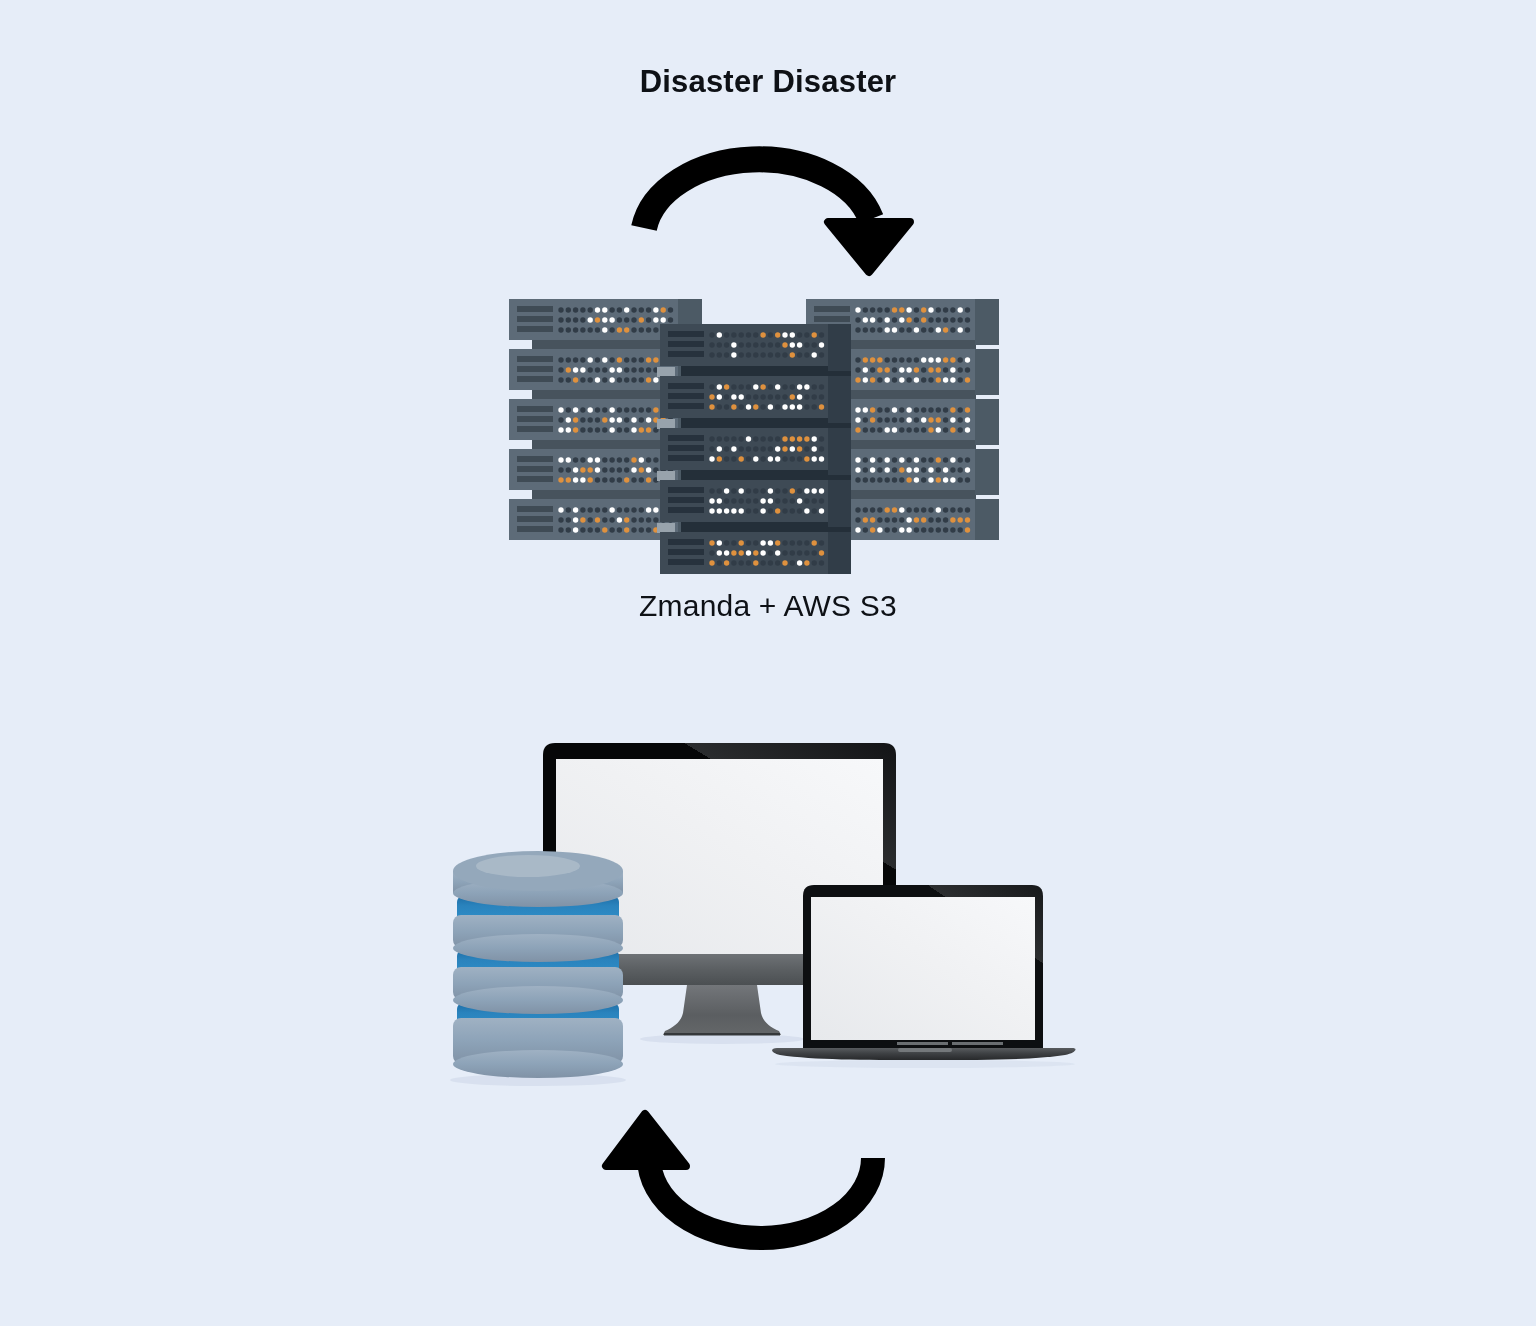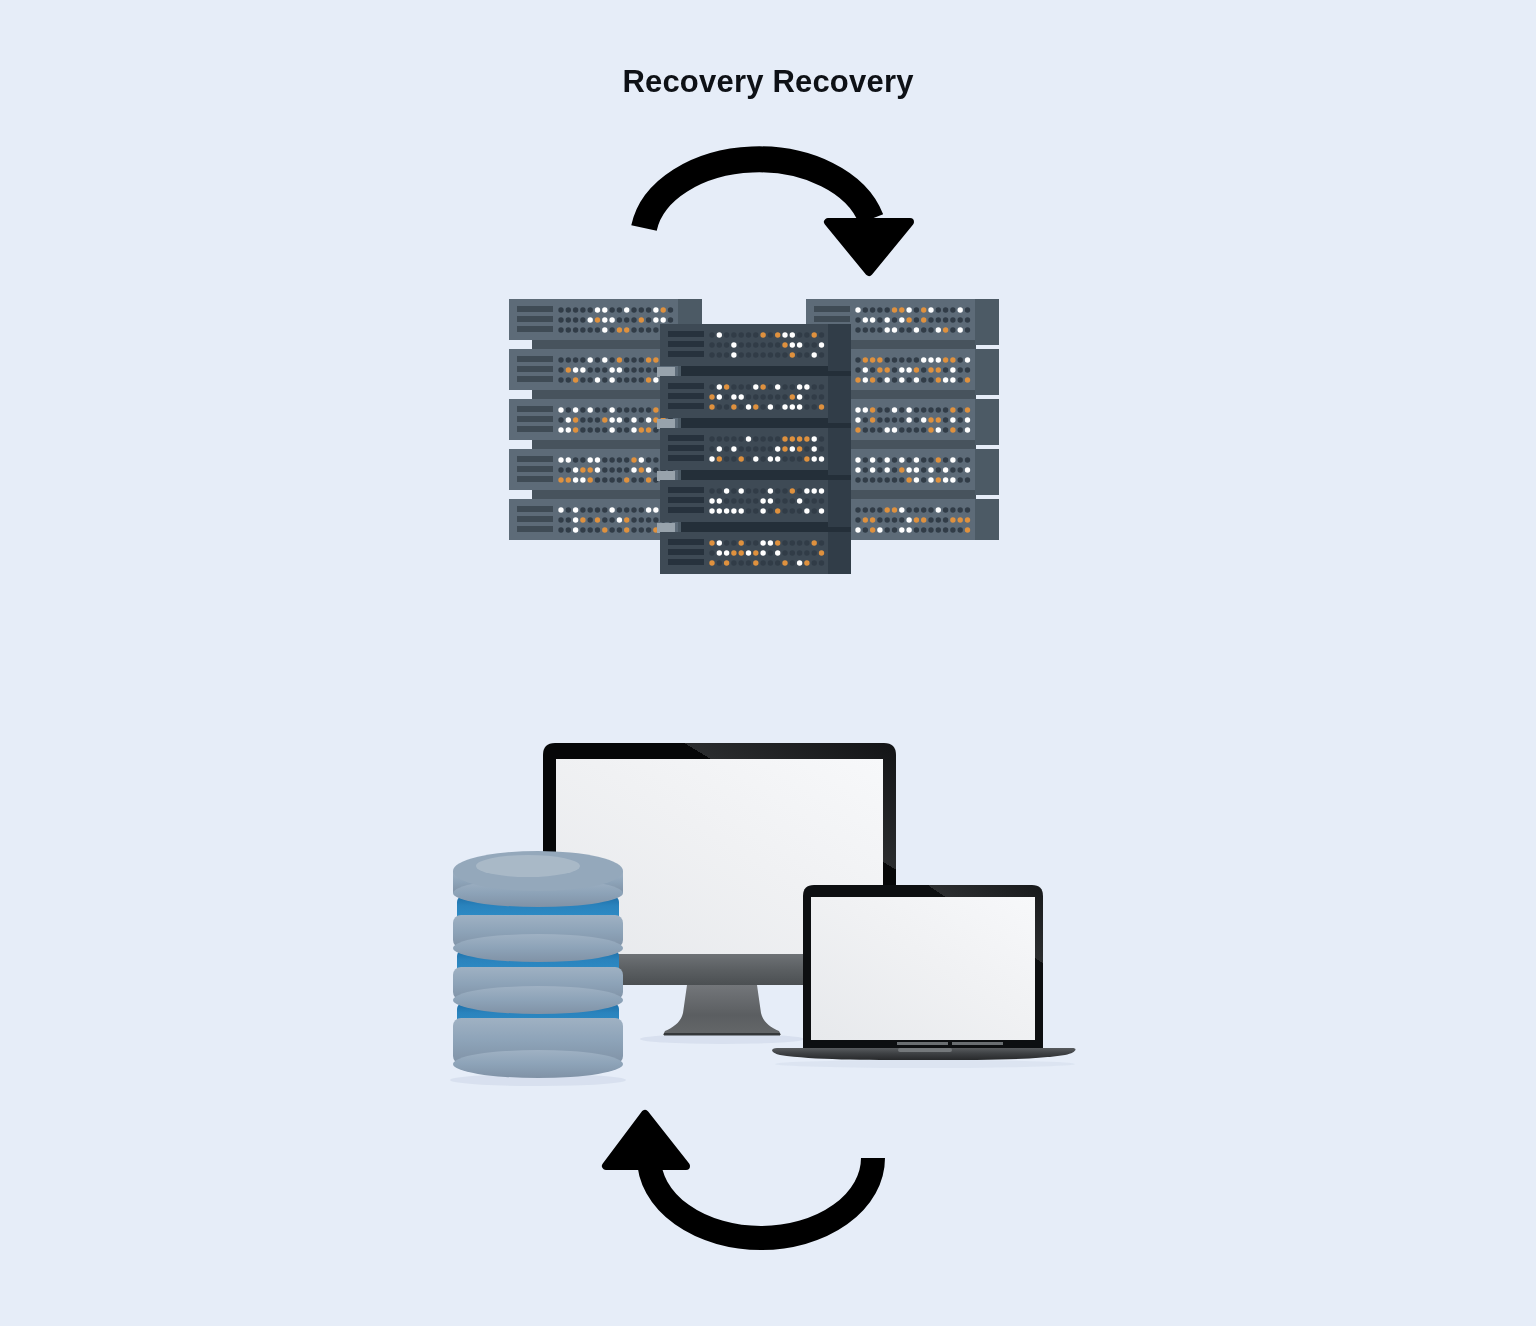--- a/index.html
+++ b/index.html
@@ -9,22 +9,23 @@
          font-size:31px;font-weight:600;letter-spacing:.2px;line-height:1;}
   .rack-label{position:absolute;left:0;right:0;top:591px;text-align:center;
          font-size:30px;font-weight:500;letter-spacing:.2px;line-height:1;}
   svg.scene{position:absolute;left:0;top:0;display:block;}
 </style>
 </head>
 <body>
 
 <div class="canvas" style="background: rgb(230, 237, 248);">
 
-  <div class="title" style="color: rgb(14, 17, 22);">Recovery Recovery</div>
-
+  <div class="title" style="color: rgb(14, 17, 22);">Disaster Disaster</div>
+
+  <div class="rack-label" style="color: rgb(14, 17, 22);">Zmanda + AWS S3</div>
 
   <svg class="scene" width="1536" height="1326" viewBox="0 0 1536 1326">
     <defs>
       <linearGradient id="monitorFrameGrad" x1="0" y1="1" x2="1" y2="0">
         <stop offset="0" stop-color="#060708"></stop>
         <stop offset="0.70" stop-color="#060708"></stop>
         <stop offset="0.70" stop-color="#2a2c2e"></stop>
         <stop offset="1" stop-color="#131416"></stop>
       </linearGradient>
       <linearGradient id="lidGrad" x1="0" y1="1" x2="1" y2="0">

